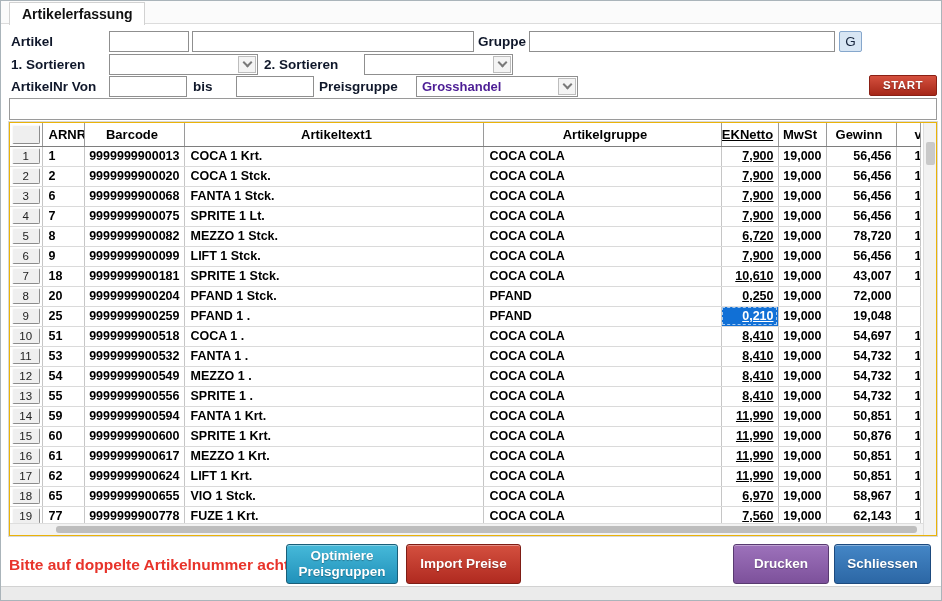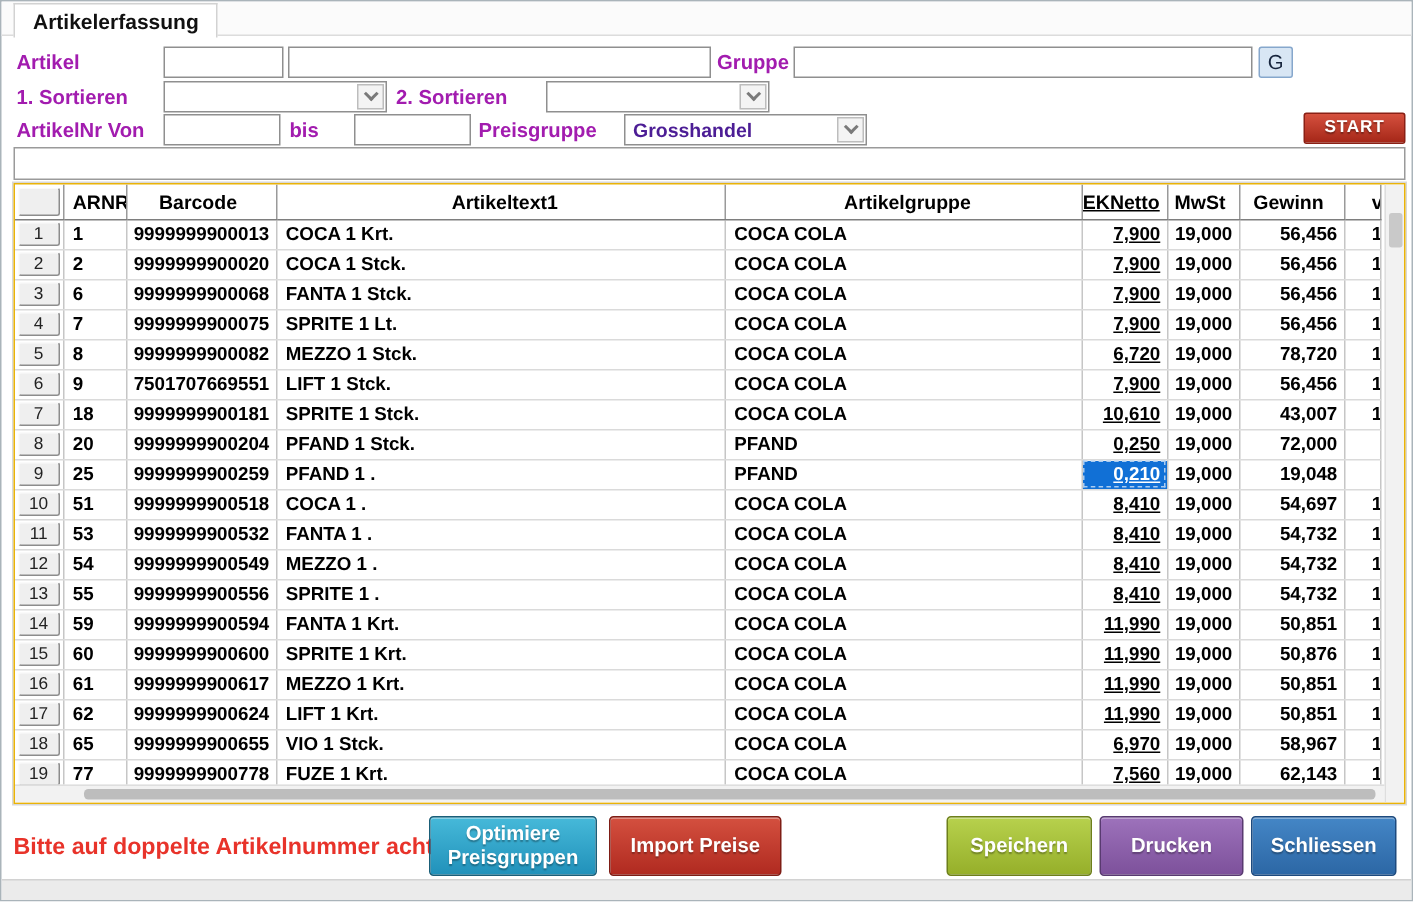--- a/index.html
+++ b/index.html
@@ -9,21 +9,21 @@
             border:1px solid #aab4ba; overflow:hidden; }
 
   
   .tabbar { position:absolute; left:0; top:0; right:0; height:23px; background:#fbfbfb;
             border-bottom:1px solid #dcdcdc; }
   .tab { position:absolute; left:8px; top:1px; height:23px; padding:0 12px; background:#fff;
          border:1px solid #d2d2d2; border-bottom:none; font-weight:bold; font-size:14px;
          line-height:22px; color:#111; z-index:2; }
 
   
-  .flabel { position:absolute; font-weight:bold; font-size:13.5px; color:#a21caf; line-height:21px; }
+  .flabel { position:absolute; font-weight:bold; font-size:13.5px; color:#0f172a; line-height:21px; }
   .tbox { position:absolute; height:21px; border:1px solid #8f8f8f; background:#fff;
           font-family:"Liberation Sans",sans-serif; font-size:13px; font-weight:bold; padding:0 4px; }
   .combo { position:absolute; height:21px; border:1px solid #8f8f8f; background:#fff; }
   .combo .val { position:absolute; left:5px; top:0; line-height:19px; font-size:13px; font-weight:bold; color:#4c1d95; }
   .combo .arrowbtn { position:absolute; right:1px; top:1px; width:18px; height:17px; background:#f4f4f4;
           border:1px solid #bdbdbd; display:flex; align-items:center; justify-content:center; }
   .chev { width:7px; height:7px; border-right:2px solid #7a7a7a; border-bottom:2px solid #7a7a7a;
           transform:rotate(45deg); margin-top:-4px; }
   .gbtn { position:absolute; left:838px; top:30px; width:23px; height:21px; background:#d8e6f4;
           border:1px solid #86a7cc; border-radius:2px; font-size:13.5px; color:#16243c; text-align:center;
@@ -212,21 +212,21 @@
             <td class="c-ek">6,720</td>
             <td class="c-mwst">19,000</td>
             <td class="c-gewinn">78,720</td>
             <td class="c-vk">1</td>
           </tr>
           <tr>
             <td class="c-num">
               <div class="numbox">6</div>
             </td>
             <td class="c-arnr">9</td>
-            <td class="c-barcode">7501707669551</td>
+            <td class="c-barcode">9999999900099</td>
             <td class="c-text">LIFT 1 Stck.</td>
             <td class="c-gruppe">COCA COLA</td>
             <td class="c-ek">7,900</td>
             <td class="c-mwst">19,000</td>
             <td class="c-gewinn">56,456</td>
             <td class="c-vk">1</td>
           </tr>
           <tr>
             <td class="c-num">
               <div class="numbox">7</div>
@@ -402,18 +402,17 @@
       <div class="vthumb"></div>
     </div>
     <div class="hscroll">
       <div class="hthumb"></div>
     </div>
   </div>
 
   <span class="warning">Bitte auf doppelte Artikelnummer achten!!</span>
   <div class="bigbtn btn0">Optimiere Preisgruppen</div>
   <div class="bigbtn btn1">Import Preise</div>
-  <div class="bigbtn btn3">Speichern</div>
   <div class="bigbtn btn4">Drucken</div>
   <div class="bigbtn btn5">Schliessen</div>
 
   <div class="statusbar"></div>
 </div>
 
 </body></html>

